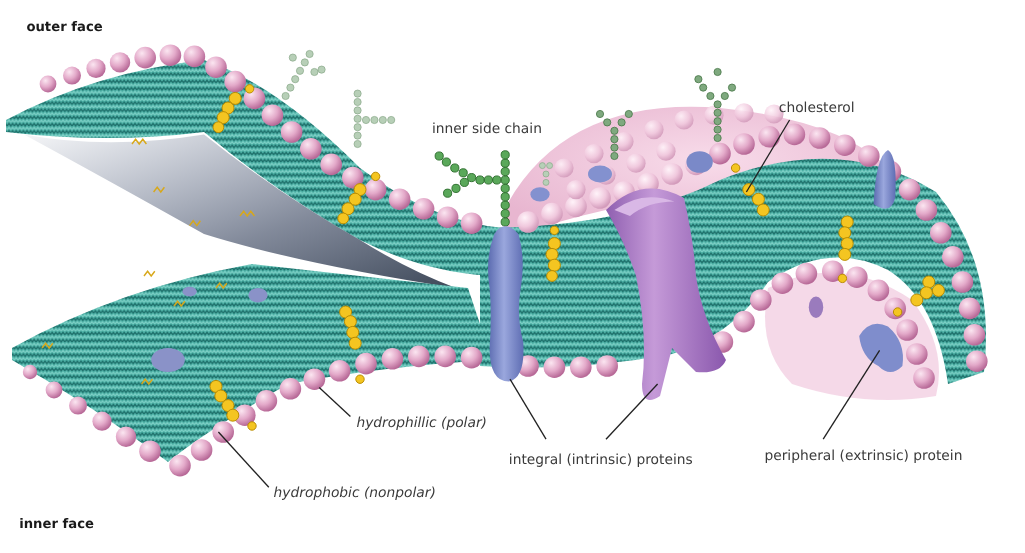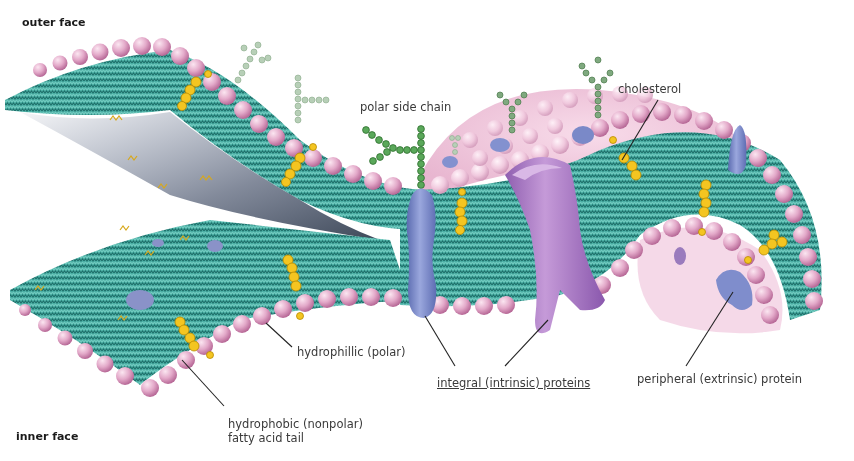--- a/index.html
+++ b/index.html
@@ -2,21 +2,21 @@
 <html><head>
   <meta charset="utf-8">
   <style>
     html, body { margin: 0; padding: 0; background: #ffffff; }
     body { width: 854px; height: 461px; position: relative; overflow: hidden;
            font-family: "DejaVu Sans", sans-serif; }
     #diagram { position: absolute; left: 0; top: 0; width: 854px; height: 461px; }
     .lbl { position: absolute; font-family: "DejaVu Sans", sans-serif; font-size: 11.5px;
            color: #3a3a3a; line-height: 14px; white-space: nowrap; }
     .lbl.bold { font-weight: bold; color: #1a1a1a; font-size: 11px; }
-    .ml span { display: block; }
+    .ml span { display: block; font-style: italic; }
   </style>
 </head>
 <body>
 
 <svg id="diagram" viewBox="0 0 854 461" xmlns="http://www.w3.org/2000/svg">
   <defs>
     <radialGradient id="head" cx="35%" cy="30%" r="70%">
       <stop offset="0%" stop-color="#fbe6f1"></stop>
       <stop offset="55%" stop-color="#e3a9c9"></stop>
       <stop offset="100%" stop-color="#b86a98"></stop>
@@ -315,26 +315,25 @@
     <line x1="292" y1="347" x2="266" y2="323"></line>
     <line x1="224" y1="406" x2="182" y2="360"></line>
     <line x1="455" y1="366" x2="425" y2="316"></line>
     <line x1="505" y1="366" x2="548" y2="320"></line>
     <line x1="686" y1="366" x2="733" y2="292"></line>
   </g>
 </svg>
 
 <div class="lbl bold" style="left:22px; top:16px;">outer face</div>
 <div class="lbl bold" style="left:16px; top:430px;">inner face</div>
-<div class="lbl" style="left:360px; top:100px;">polar side chain</div>
-<div class="lbl" style="left:618px; top:82px;">cholesterol</div>
+<div class="lbl" style="left:360px; top:100px;">inner side chain</div>
+<div class="lbl" style="left:649px; top:82px;">cholesterol</div>
 
 <div class="lbl ml" style="left:297px; top:345px;">
   <span>hydrophillic (polar)</span>
 </div>
 
-<div class="lbl ml" style="left:228px; top:417px;">
+<div class="lbl ml" style="left:228px; top:403px;">
   <span>hydrophobic (nonpolar)</span>
-  <span>fatty acid tail</span>
 </div>
 
-<div class="lbl" style="left:437px; top:376px;text-decoration:underline;">integral (intrinsic) proteins</div>
+<div class="lbl" style="left:424px; top:376px;">integral (intrinsic) proteins</div>
 <div class="lbl" style="left:637px; top:372px;">peripheral (extrinsic) protein</div>
 
 </body></html>

